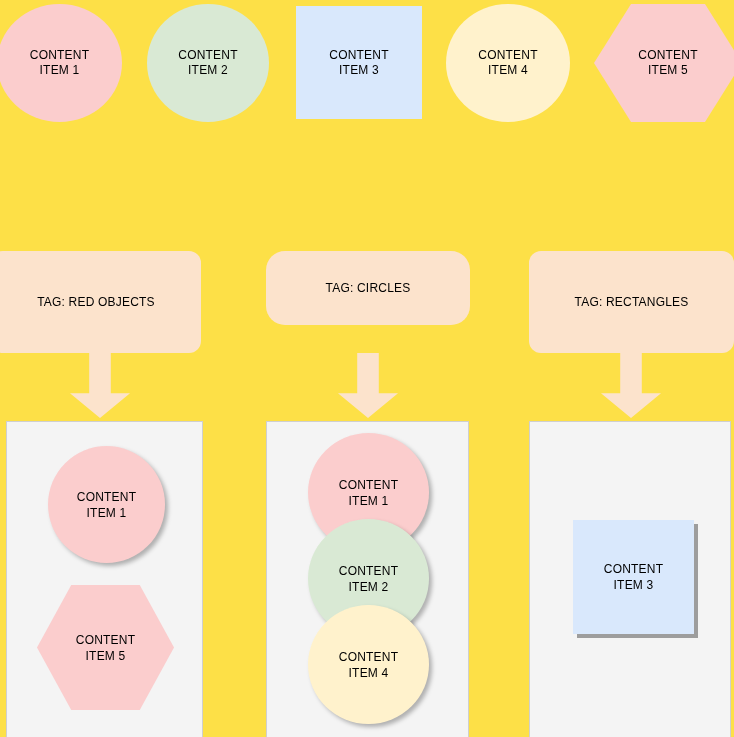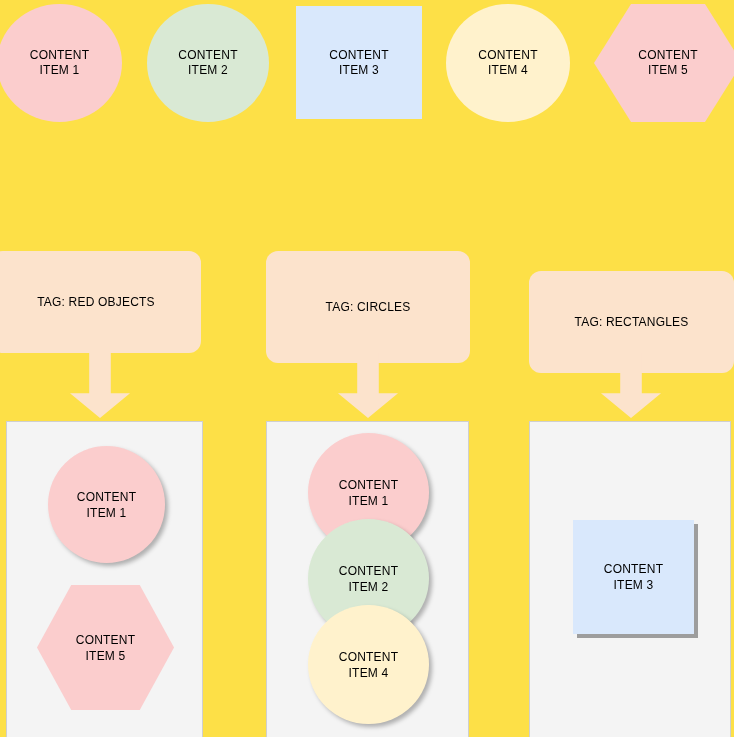--- a/index.html
+++ b/index.html
@@ -123,25 +123,25 @@
     </div>
 
   </div>
 
   <div>
 
     <div class="tag-box" style="left:-9px; top:251px; width:210px; height:102px;">
       <div class="tag-text">TAG: RED OBJECTS</div>
     </div>
 
-    <div class="tag-box" style="left:266px; top:251px; width:204px; height:112px;">
+    <div class="tag-box" style="left:266px; top:251px; width:204px; height:74px;border-radius:19px;">
       <div class="tag-text">TAG: CIRCLES</div>
     </div>
 
-    <div class="tag-box" style="left:529px; top:251px; width:205px; height:102px;margin-top:20px;">
+    <div class="tag-box" style="left:529px; top:251px; width:205px; height:102px;">
       <div class="tag-text">TAG: RECTANGLES</div>
     </div>
 
   </div>
 
   <div>
     <div class="arrow-down" style="left:70px; top:353px; width:60px; height:65px;"></div>
 
     <div class="arrow-down" style="left:338px; top:353px; width:60px; height:65px;"></div>
 

